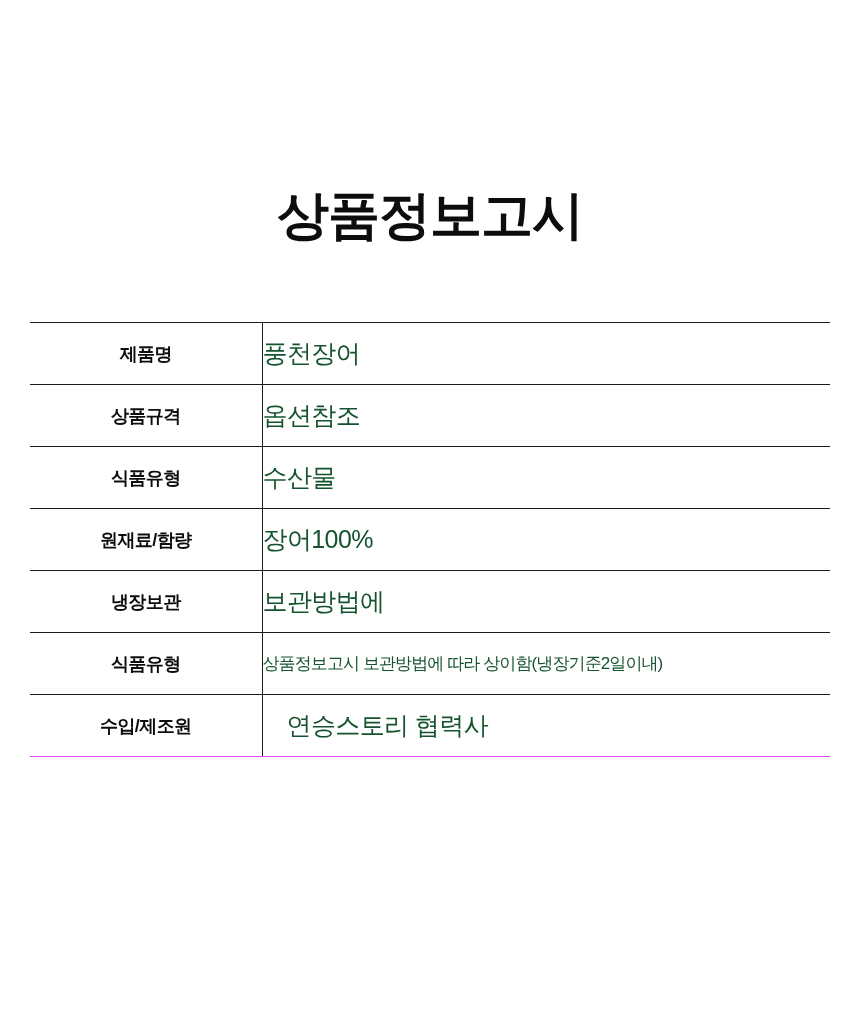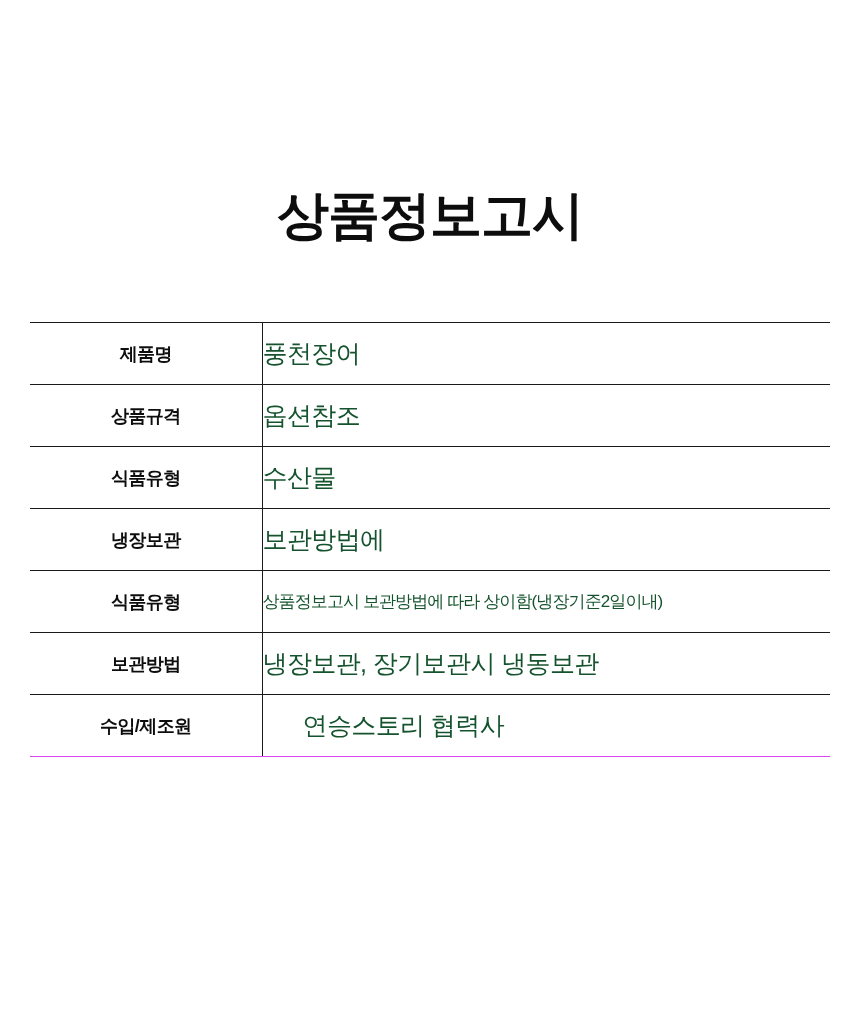--- a/index.html
+++ b/index.html
@@ -68,21 +68,21 @@
     font-size: 25px;
     font-weight: normal;
     letter-spacing: -0.6px;
     color: #14532d;
   }
   .cell-value.small {
     font-size: 17px;
     letter-spacing: -0.9px;
   }
   .cell-value.indent {
-    padding-left: 40px;
+    padding-left: 24px;
   }
 </style>
 </head>
 <body>
 
 <div class="page">
 
   <div class="doc-title">상품정보고시</div>
 
   <table class="info-table">
@@ -93,30 +93,30 @@
       </tr>
       <tr>
         <td class="cell-label">상품규격</td>
         <td class="cell-value">옵션참조</td>
       </tr>
       <tr>
         <td class="cell-label">식품유형</td>
         <td class="cell-value">수산물</td>
       </tr>
       <tr>
+        <td class="cell-label">원재료/함량</td>
+        <td class="cell-value">장어100%</td>
+      </tr>
+      <tr>
         <td class="cell-label">냉장보관</td>
         <td class="cell-value">보관방법에</td>
       </tr>
       <tr>
         <td class="cell-label">식품유형</td>
         <td class="cell-value small">상품정보고시 보관방법에 따라 상이함(냉장기준2일이내)</td>
-      </tr>
-      <tr>
-        <td class="cell-label">보관방법</td>
-        <td class="cell-value">냉장보관, 장기보관시 냉동보관</td>
       </tr>
       <tr>
         <td class="cell-label">수입/제조원</td>
         <td class="cell-value indent">연승스토리 협력사</td>
       </tr>
     </tbody>
   </table>
 
 </div>
 

